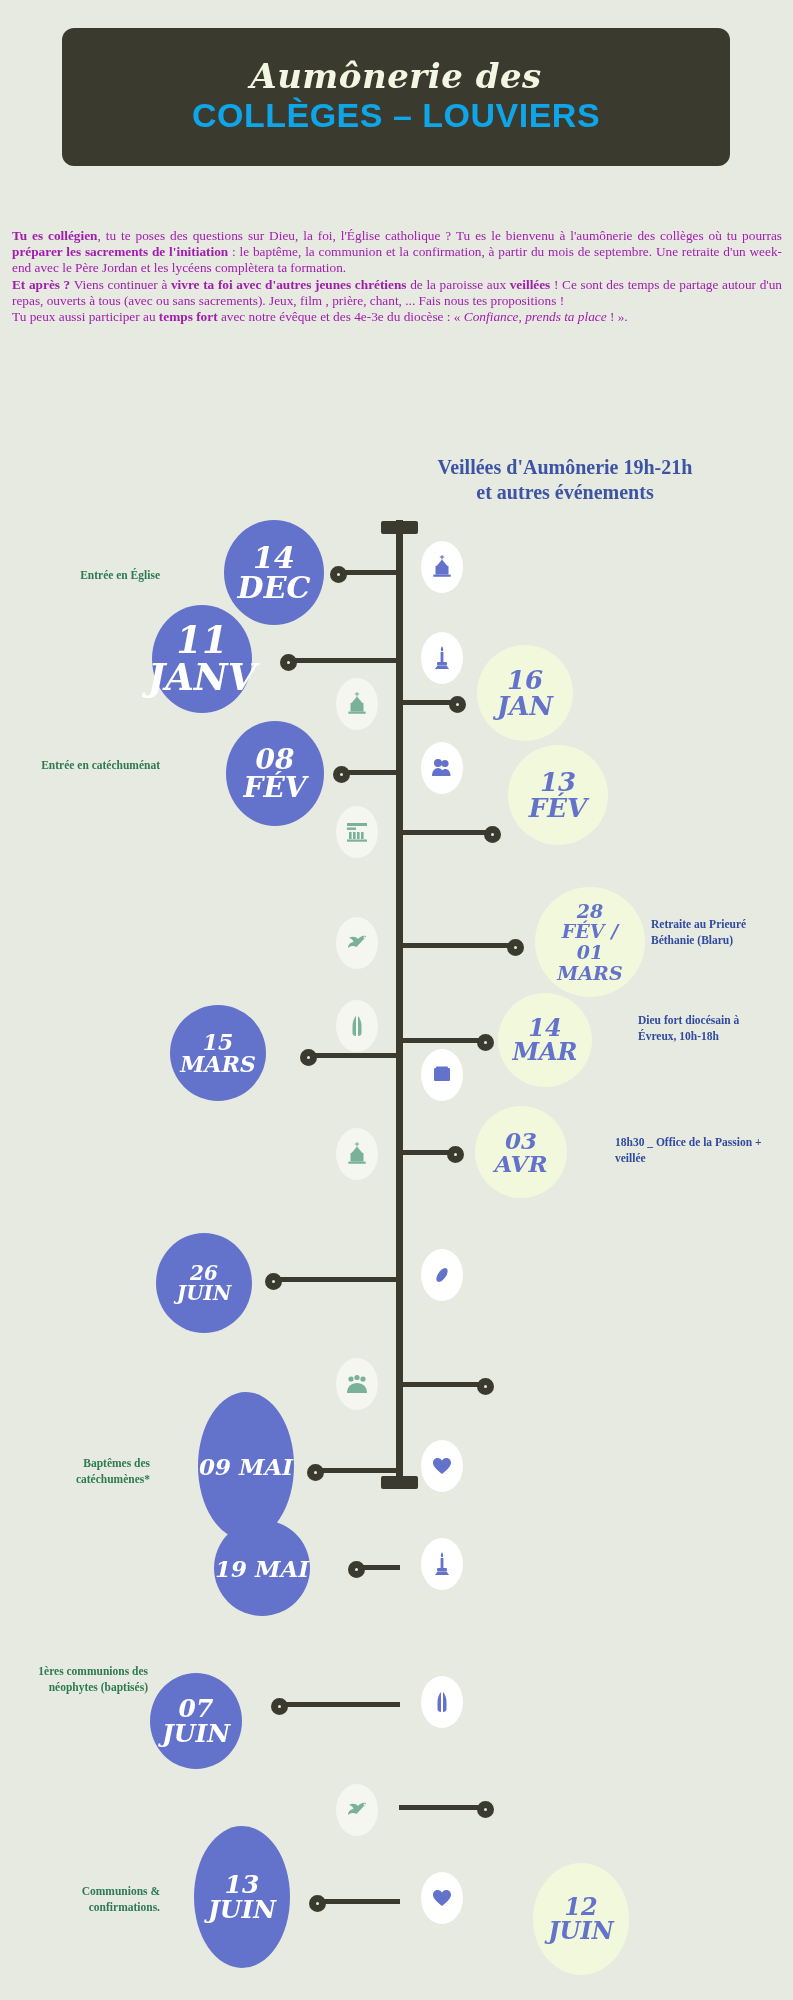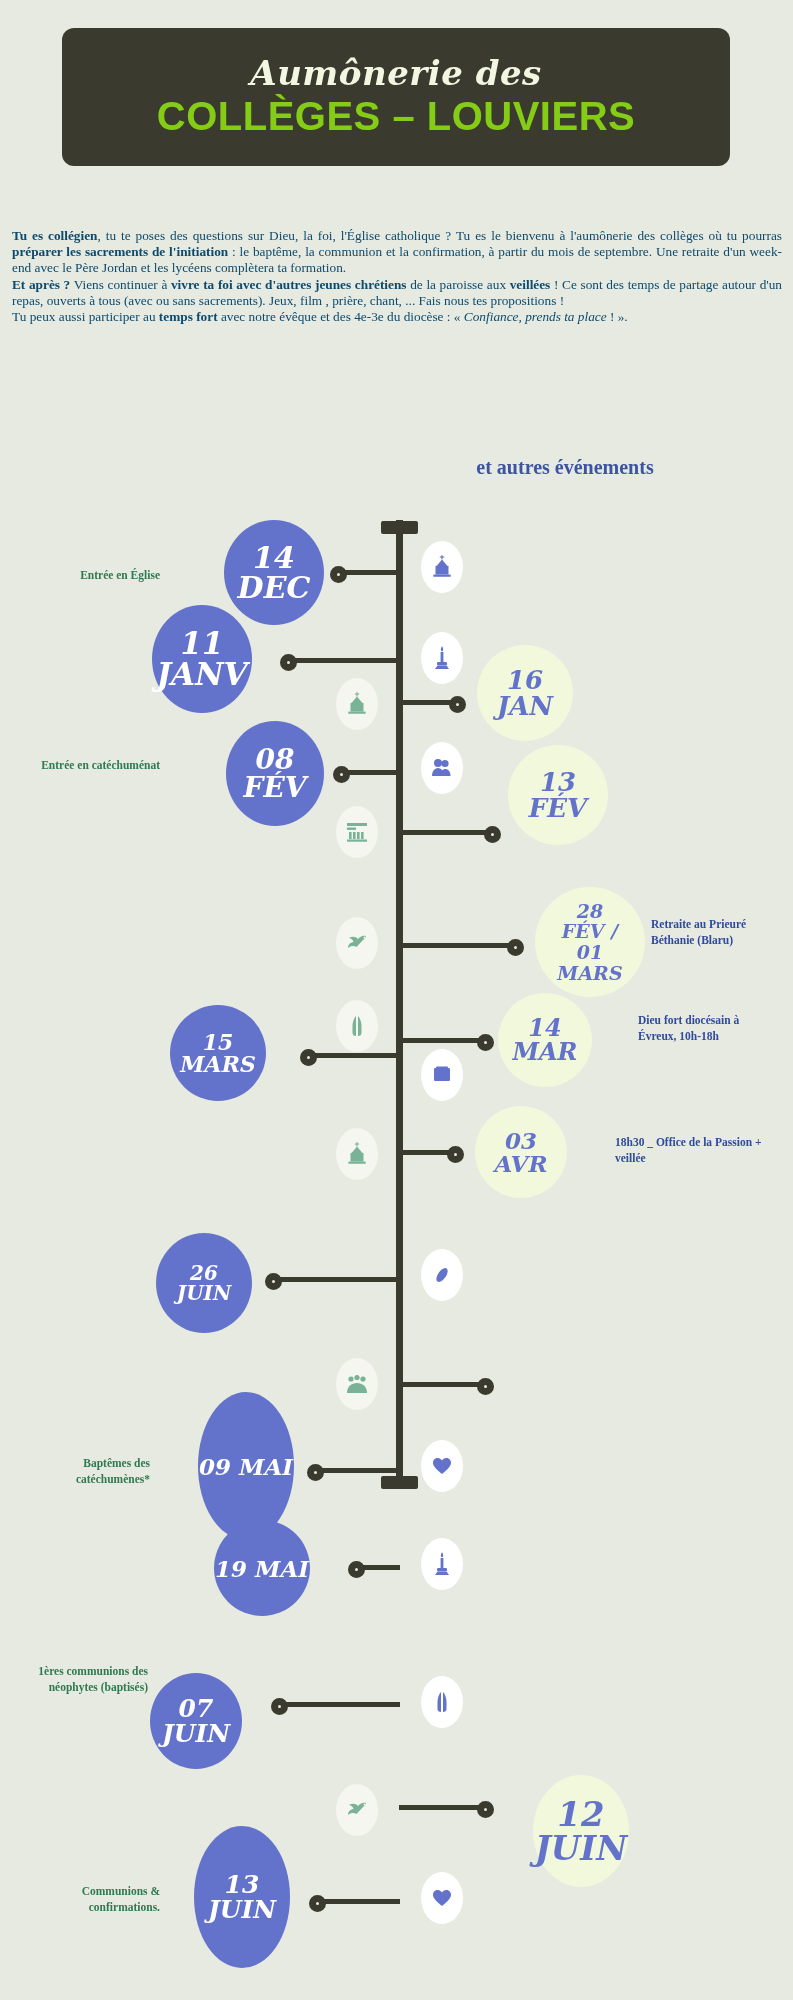--- a/index.html
+++ b/index.html
@@ -37,35 +37,35 @@
     color: #f2f7e2;
     font-family: "DejaVu Serif", serif;
     font-style: italic;
     font-weight: bold;
     font-size: 34px;
     letter-spacing: 0.5px;
     line-height: 1.05;
     margin-bottom: 2px;
   }
   .banner-main {
-    color: #84cc16;
+    color: #0ea5e9;
     font-family: "Liberation Sans", sans-serif;
     font-weight: bold;
-    font-size: 40px;
+    font-size: 34px;
     letter-spacing: 0.5px;
     line-height: 1.1;
   }
 
   
   .intro {
     position: absolute;
     left: 12px;
     top: 228px;
     width: 770px;
-    color: #0c4a6e;
+    color: #a21caf;
     font-family: "Liberation Serif", serif;
     font-size: 13.3px;
     line-height: 16.2px;
     text-align: justify;
   }
   .intro p { margin: 0 0 0 0; }
   .intro b { font-weight: bold; }
   .intro i { }
 
   
@@ -191,20 +191,21 @@
     <div class="banner-main">COLLÈGES – LOUVIERS</div>
   </div>
 
   <div class="intro">
     <p><b>Tu es collégien</b><span>, tu te poses des questions sur Dieu, la foi, l'Église catholique ? Tu es le bienvenu à l'aumônerie des collèges où tu pourras </span><b>préparer les sacrements de l'initiation</b><span> : le baptême, la communion et la confirmation, à partir du mois de septembre. Une retraite d'un week-end avec le Père Jordan et les lycéens complètera ta formation.</span></p>
     <p><b>Et après ?</b><span> Viens continuer à </span><b>vivre ta foi avec d'autres jeunes chrétiens</b><span> de la paroisse aux </span><b>veillées</b><span> ! Ce sont des temps de partage autour d'un repas, ouverts à tous (avec ou sans sacrements). Jeux, film , prière, chant, ... Fais nous tes propositions !</span></p>
     <p><span>Tu peux aussi participer au </span><b>temps fort</b><span> avec notre évêque et des 4e-3e du diocèse : « </span><i>Confiance, prends ta place</i><span> ! ».</span></p>
   </div>
 
   <div class="col-head right">
+    <div>Veillées d'Aumônerie 19h-21h</div>
     <div>et autres événements</div>
   </div>
 
   <div class="spine"></div>
   <div class="spine-cap top"></div>
   <div class="spine-cap bottom"></div>
 
   <div class="conn" style="left:340px; top:570px; width:60px;"></div>
   <div class="knob" style="left:330px; top:566px;"></div>
   <div class="bubble blue" style="left:224px; top:520px; width:100px; height:105px; font-size:30px;">
@@ -219,21 +220,21 @@
       <rect x="11.5" y="1" width="1" height="4" fill="#6372ca"></rect>
         <rect x="10" y="2.3" width="4" height="1" fill="#6372ca"></rect>
       <path d="M12 5 L17 11 L7 11 Z" fill="#6372ca"></path>
       <rect x="6" y="11" width="12" height="8" fill="#6372ca"></rect>
       <rect x="4" y="19" width="16" height="2" fill="#6372ca"></rect>
     </svg>
   </div>
 
   <div class="conn" style="left:290px; top:658px; width:110px;"></div>
   <div class="knob" style="left:280px; top:654px;"></div>
-  <div class="bubble blue" style="left:152px; top:605px; width:100px; height:108px; font-size:31px;">
+  <div class="bubble blue" style="left:152px; top:605px; width:100px; height:108px; font-size:37px;">
     <div>
       <div>11</div>
       <div>JANV</div>
     </div>
   </div>
   <div class="icon-badge" style="left:421px; top:632px;">
     <svg width="24" height="26" viewBox="0 0 24 26">
       <path d="M12 1 C13.6 4 13.6 5.6 12 6.6 C10.4 5.6 10.4 4 12 1 Z" fill="#6372ca"></path>
       <rect x="10.6" y="7" width="2.8" height="10" fill="#6372ca"></rect>
       <rect x="7" y="17" width="10" height="3.2" rx="1.2" fill="#6372ca"></rect>
@@ -437,21 +438,21 @@
   </div>
 
   <div class="conn" style="left:399px; top:1805px; width:88px;"></div>
   <div class="knob" style="left:477px; top:1801px;"></div>
   <div class="icon-badge" style="left:336px; top:1784px; background:#f5f6ef;">
     <svg width="26" height="22" viewBox="0 0 26 22">
       <path d="M22 4 C19 3 16 4.5 14 7 C12 4.5 8 4 5 6 C7.5 6.5 9 8 9.5 10 C6 10.5 4 13 4 16 C7 13.5 10 13.5 12.5 15 C14.5 13 17 10 19 8 C20.2 7 21.5 5.6 22 4 Z" fill="#79b296"></path>
       <circle cx="20.4" cy="5.4" r="0.9" fill="#f5f6ef"></circle>
     </svg>
   </div>
-  <div class="bubble cream" style="left:533px; top:1775px; width:96px; height:112px; font-size:34px;">
+  <div class="bubble cream" style="left:533px; top:1863px; width:96px; height:112px; font-size:24px;">
     <div>
       <div>12</div>
       <div>JUIN</div>
     </div>
   </div>
 
   <div class="conn" style="left:320px; top:1899px; width:80px;"></div>
   <div class="knob" style="left:309px; top:1895px;"></div>
   <div class="bubble blue" style="left:194px; top:1826px; width:96px; height:142px; font-size:25px;">
     <div>

